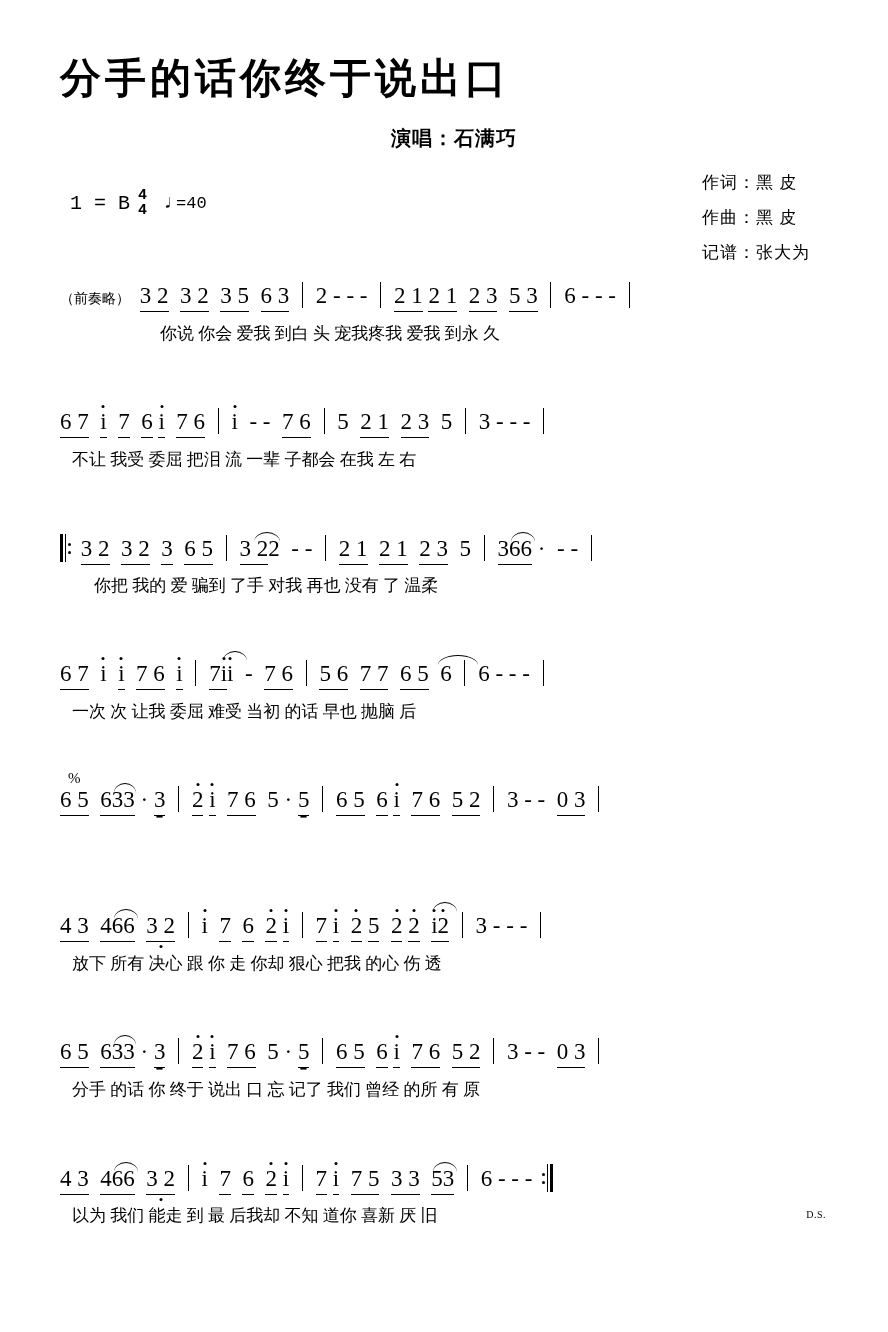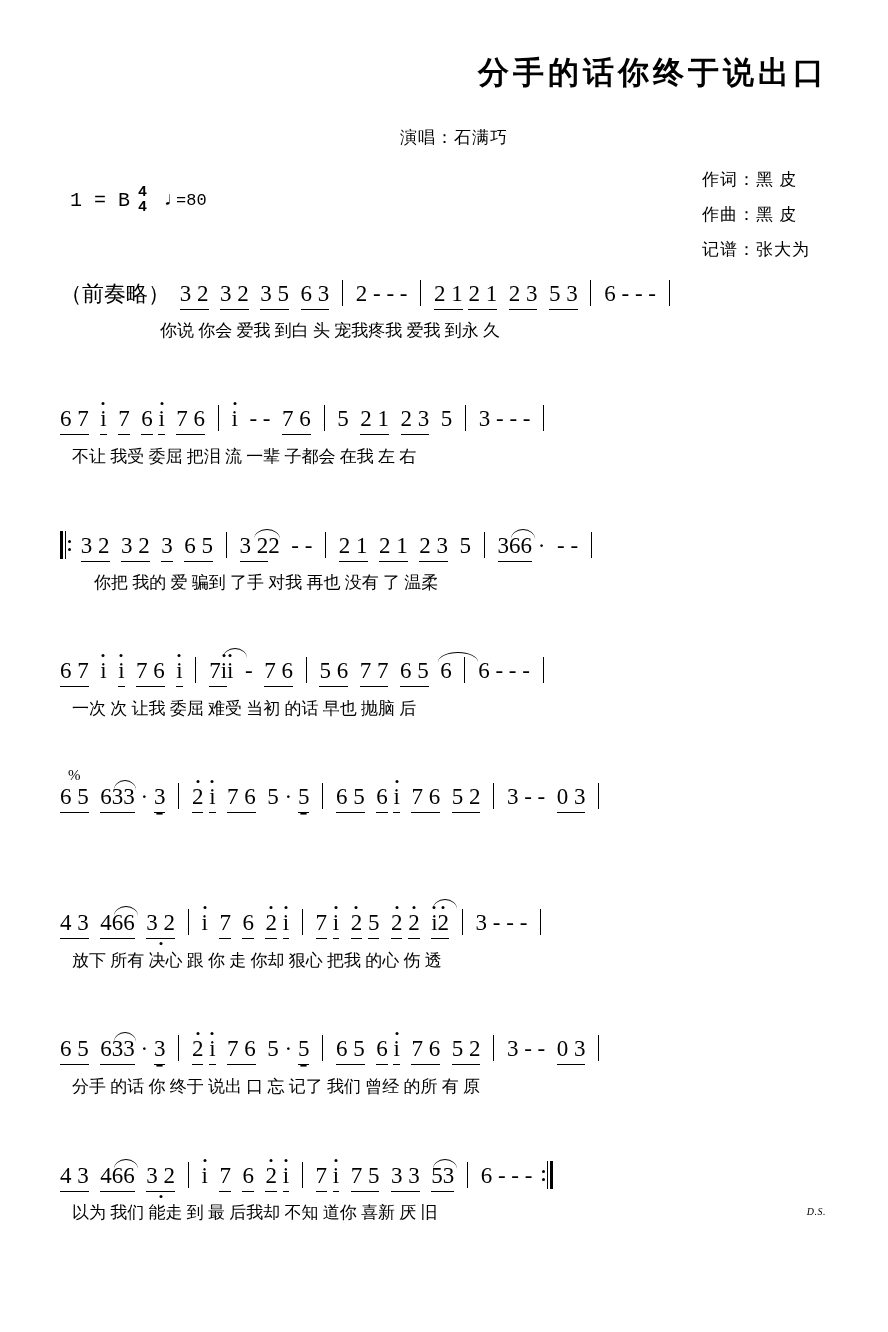--- a/index.html
+++ b/index.html
@@ -16,35 +16,36 @@
     overflow: hidden;
   }
   .sheet {
     position: relative;
     width: 888px;
     height: 1332px;
     box-sizing: border-box;
     padding: 0 60px;
   }
   .title {
-    text-align: right;
+    text-align: left;
     font-family: "Liberation Serif", serif;
-    font-size: 31px;
+    font-size: 41px;
     font-weight: bold;
     letter-spacing: 4px;
     margin-top: 56px;
     line-height: 1.1;
   }
   .subtitle {
     text-align: center;
-    font-size: 17px;
+    font-size: 20px;
     font-family: "Liberation Serif", serif;
-    margin-top: 36px;
+    margin-top: 24px;
     letter-spacing: 1px;
     padding-left: 20px;
+    font-weight: bold;
   }
   .meta-row {
     position: relative;
     height: 96px;
     margin-top: 14px;
   }
   .key-block {
     position: absolute;
     left: 10px;
     top: 22px;
@@ -188,56 +189,55 @@
   }
   .repeat-end .thin {
     position: absolute; right: 5px; top: 0; width: 1px; height: 28px; background: #000;
   }
   .repeat-end .d1, .repeat-end .d2 {
     position: absolute; right: 8px; width: 3px; height: 3px; background: #000; border-radius: 50%;
   }
   .repeat-end .d1 { top: 9px; }
   .repeat-end .d2 { top: 17px; }
   .prelude {
-    font-size: 22px;
+    font-size: 14px;
     margin-right: 4px;
   }
   .segno {
     position: absolute;
     left: 8px;
     top: -16px;
     font-size: 15px;
   }
   .ds-mark {
     position: absolute;
     right: 2px;
     bottom: -16px;
     font-size: 10px;
-    font-style: italic;
     letter-spacing: 0.5px;
   }
 </style>
 </head>
 <body>
 
 <div class="sheet">
 
   <div class="title">分手的话你终于说出口</div>
   <div class="subtitle">演唱：石满巧</div>
 
   <div class="meta-row">
     <div class="key-block">
       <span>1 = B</span>
       <span class="frac">
         <span class="num">4</span>
         <span class="den">4</span>
       </span>
       <span class="tempo">
         <span class="note-glyph">♩</span>
-        <span>=80</span>
+        <span>=40</span>
       </span>
     </div>
     <div class="credits">
       <div>作词：黑  皮</div>
       <div>作曲：黑  皮</div>
       <div>记谱：张大为</div>
     </div>
   </div>
 
   <div class="system">

